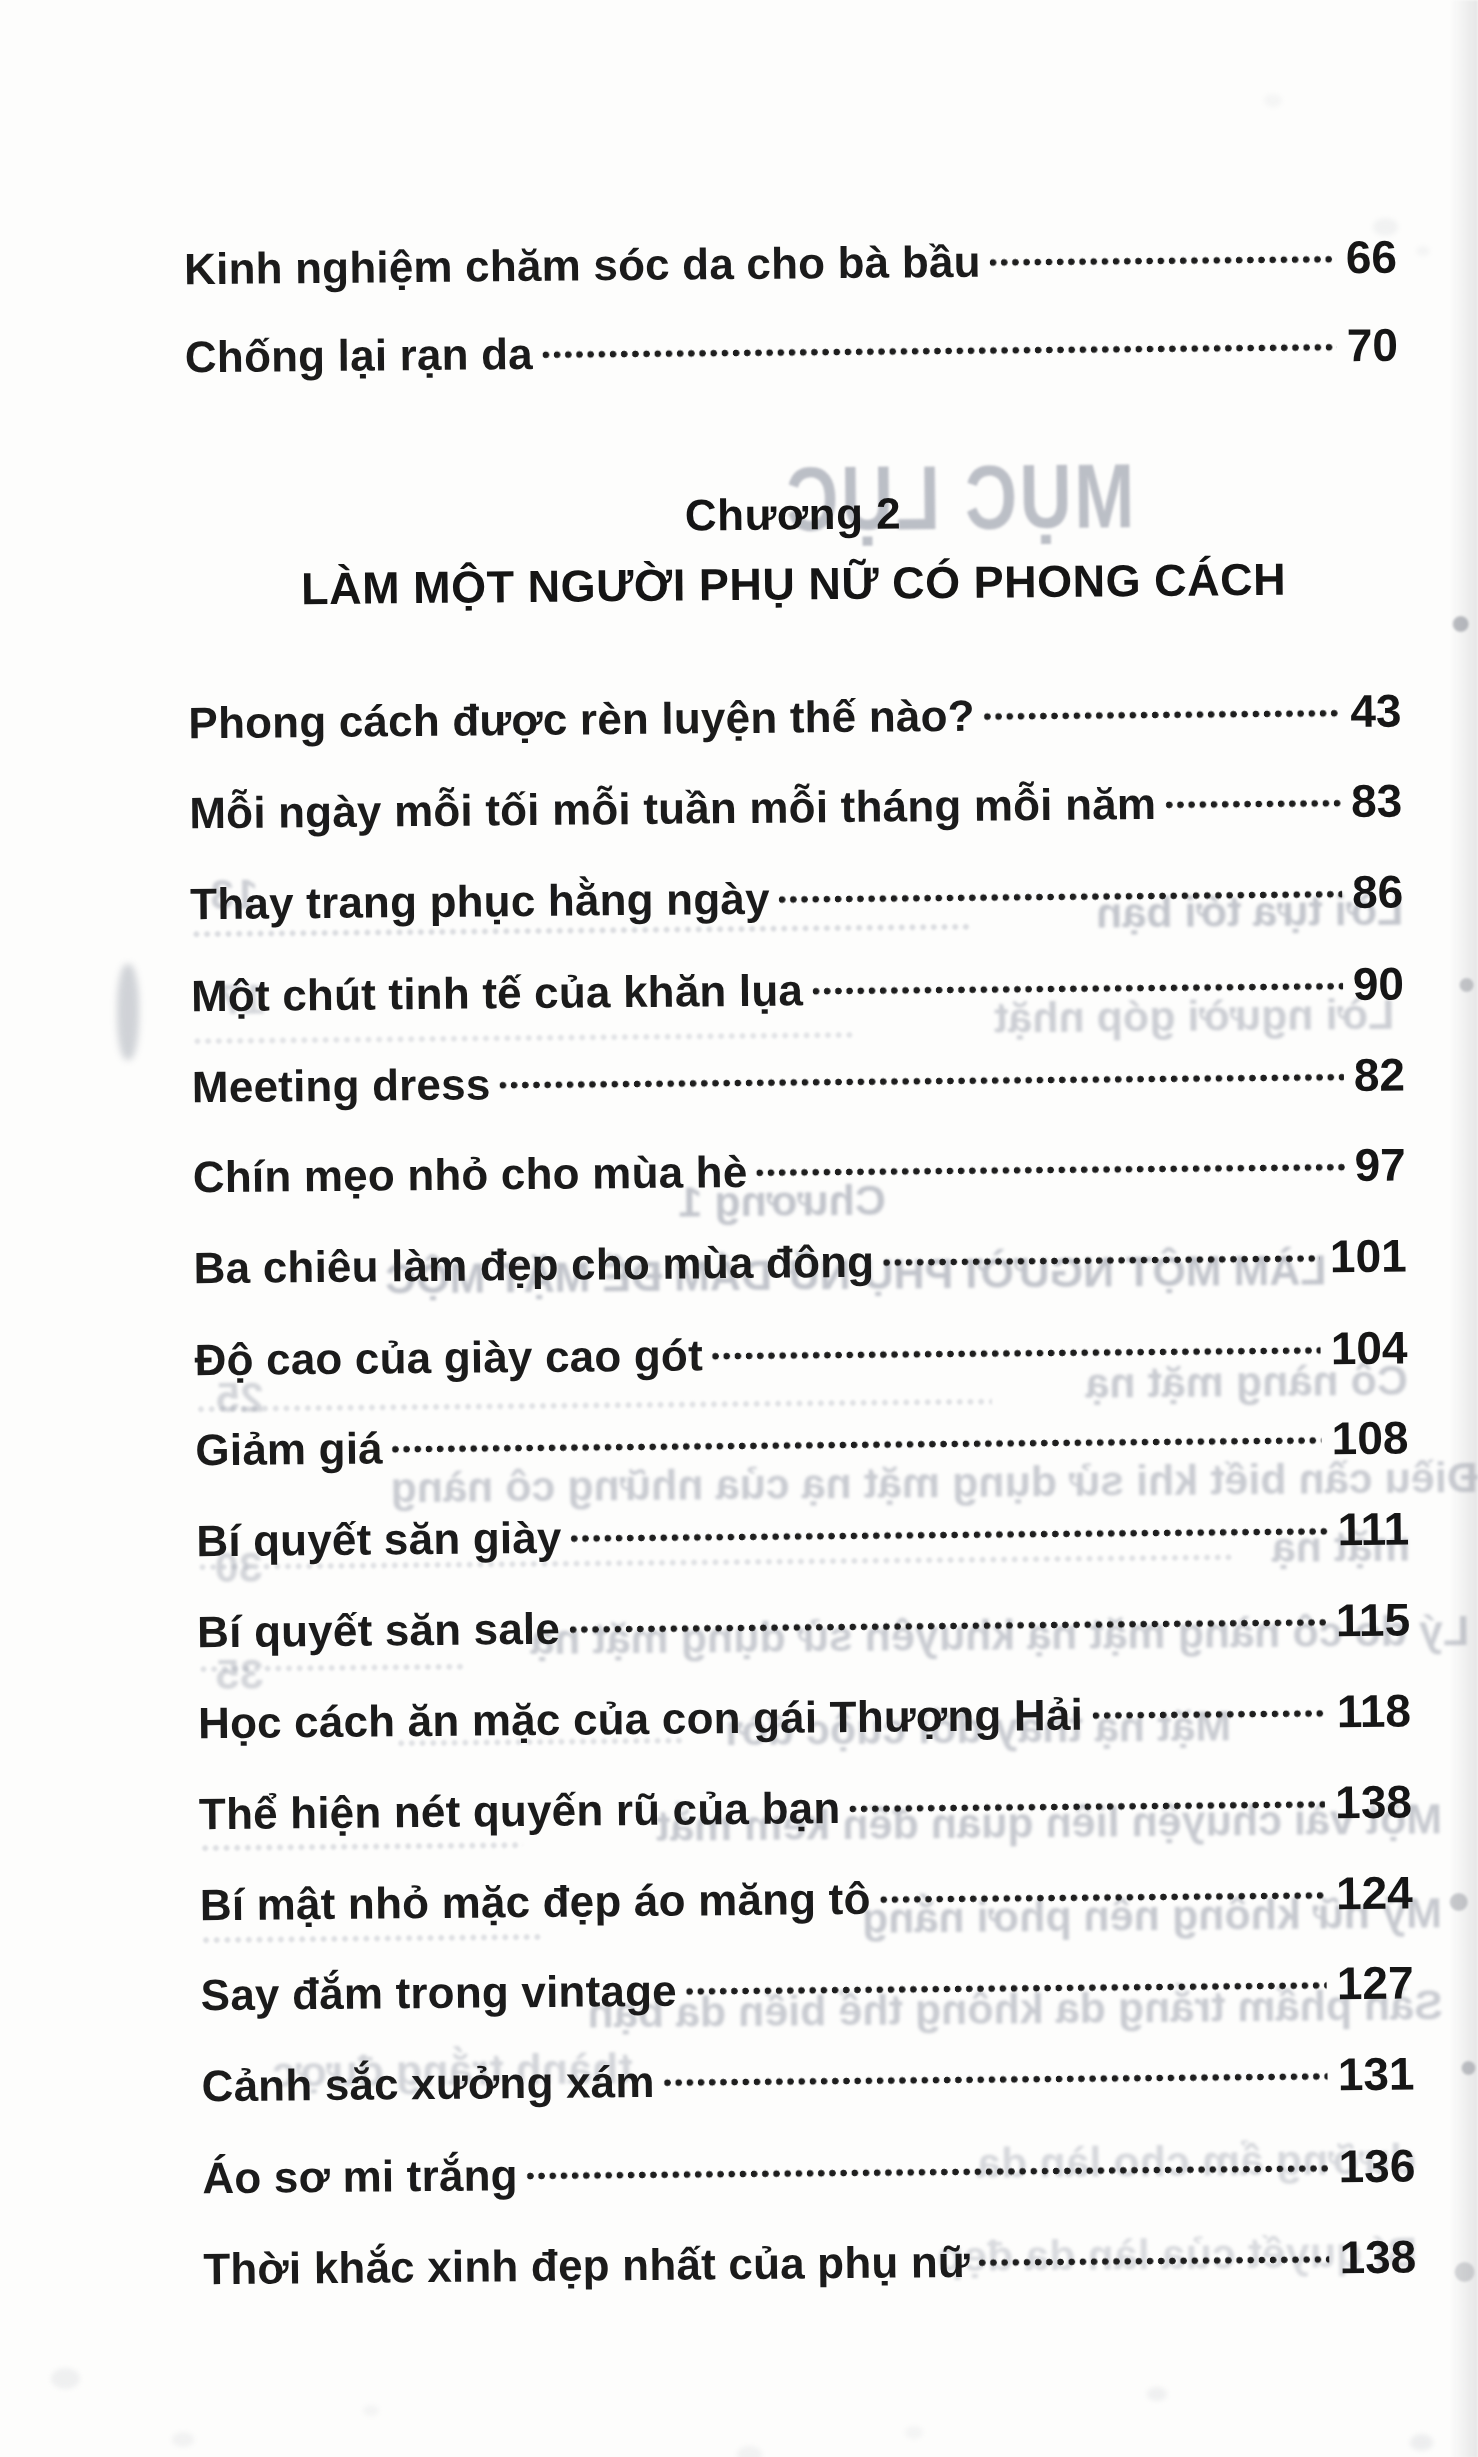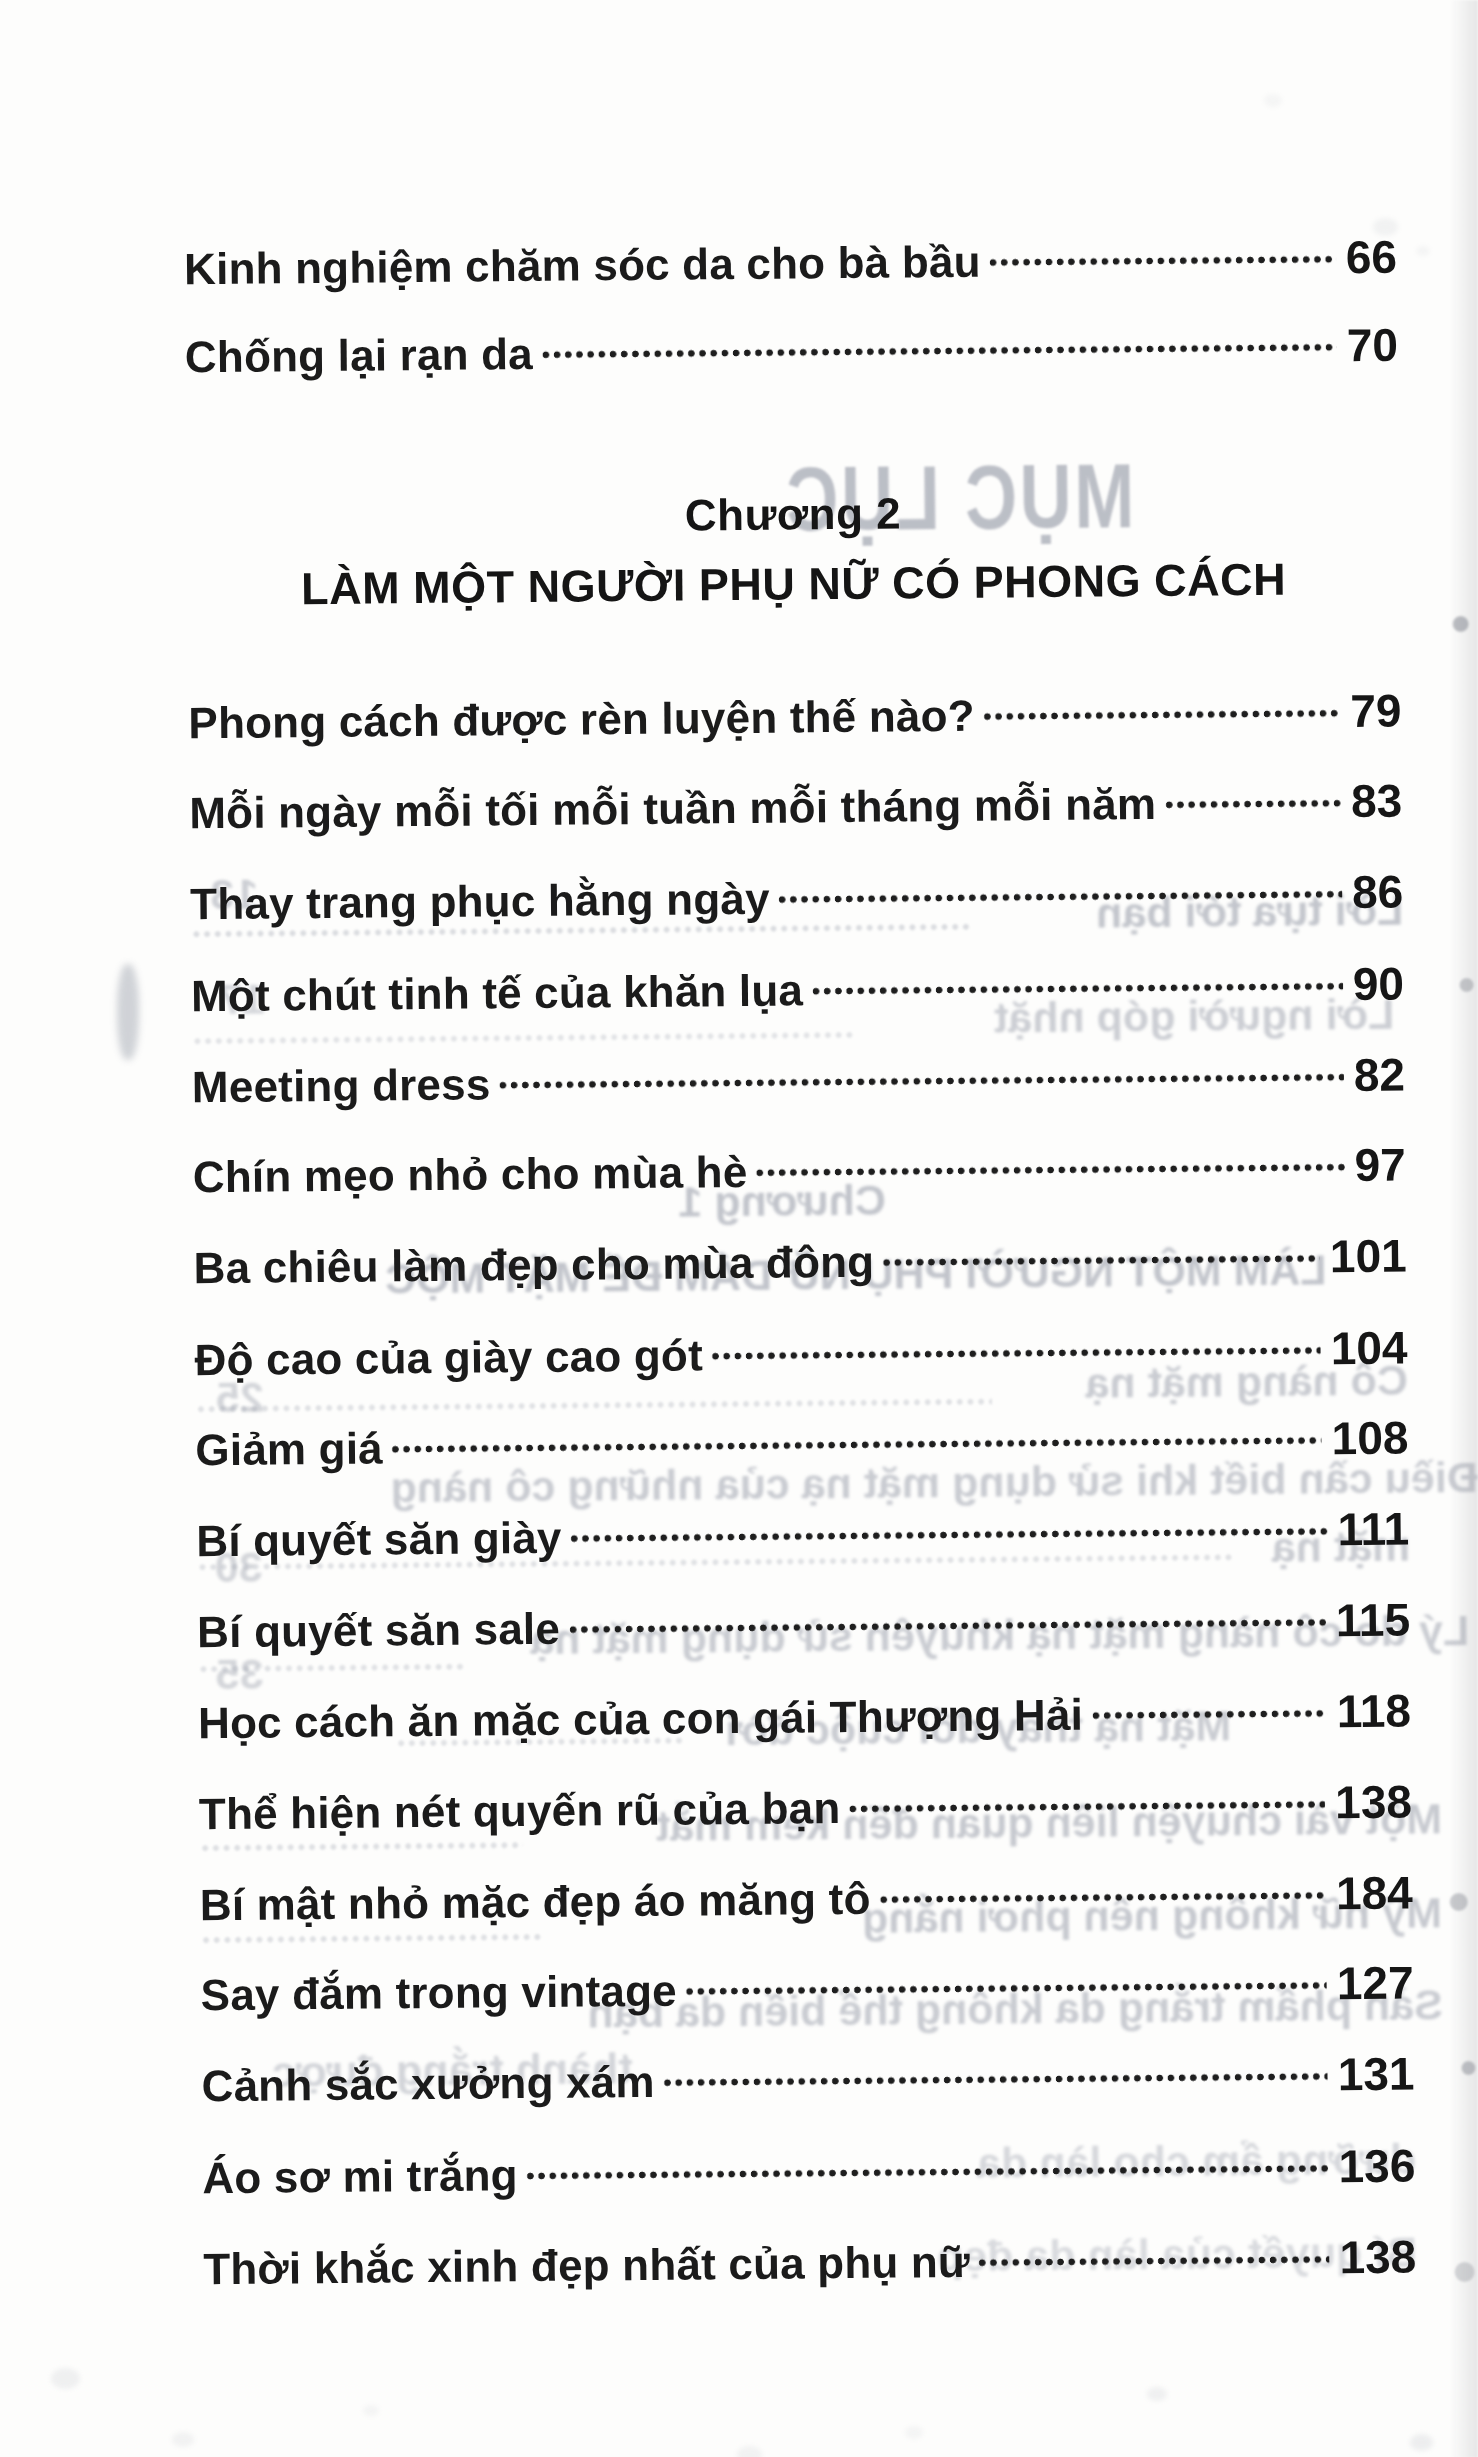--- a/index.html
+++ b/index.html
@@ -126,21 +126,21 @@
           <span class="toc-page">66</span>
         </div>
         <div class="toc-row" style="top: 312px;">
           <span class="toc-title">Chống lại rạn da</span>
           <span class="leader"></span>
           <span class="toc-page">70</span>
         </div>
         <div class="toc-row" style="top: 678px;">
           <span class="toc-title">Phong cách được rèn luyện thế nào?</span>
           <span class="leader"></span>
-          <span class="toc-page">79</span>
+          <span class="toc-page">43</span>
         </div>
         <div class="toc-row" style="top: 768px;">
           <span class="toc-title">Mỗi ngày mỗi tối mỗi tuần mỗi tháng mỗi năm</span>
           <span class="leader"></span>
           <span class="toc-page">83</span>
         </div>
         <div class="toc-row" style="top: 859px;">
           <span class="toc-title">Thay trang phục hằng ngày</span>
           <span class="leader"></span>
           <span class="toc-page">86</span>
@@ -191,21 +191,21 @@
           <span class="toc-page">118</span>
         </div>
         <div class="toc-row" style="top: 1769px;">
           <span class="toc-title">Thể hiện nét quyến rũ của bạn</span>
           <span class="leader"></span>
           <span class="toc-page">138</span>
         </div>
         <div class="toc-row" style="top: 1860px;">
           <span class="toc-title">Bí mật nhỏ mặc đẹp áo măng tô</span>
           <span class="leader"></span>
-          <span class="toc-page">184</span>
+          <span class="toc-page">124</span>
         </div>
         <div class="toc-row" style="top: 1950px;">
           <span class="toc-title">Say đắm trong vintage</span>
           <span class="leader"></span>
           <span class="toc-page">127</span>
         </div>
         <div class="toc-row" style="top: 2041px;">
           <span class="toc-title">Cảnh sắc xưởng xám</span>
           <span class="leader"></span>
           <span class="toc-page">131</span>

